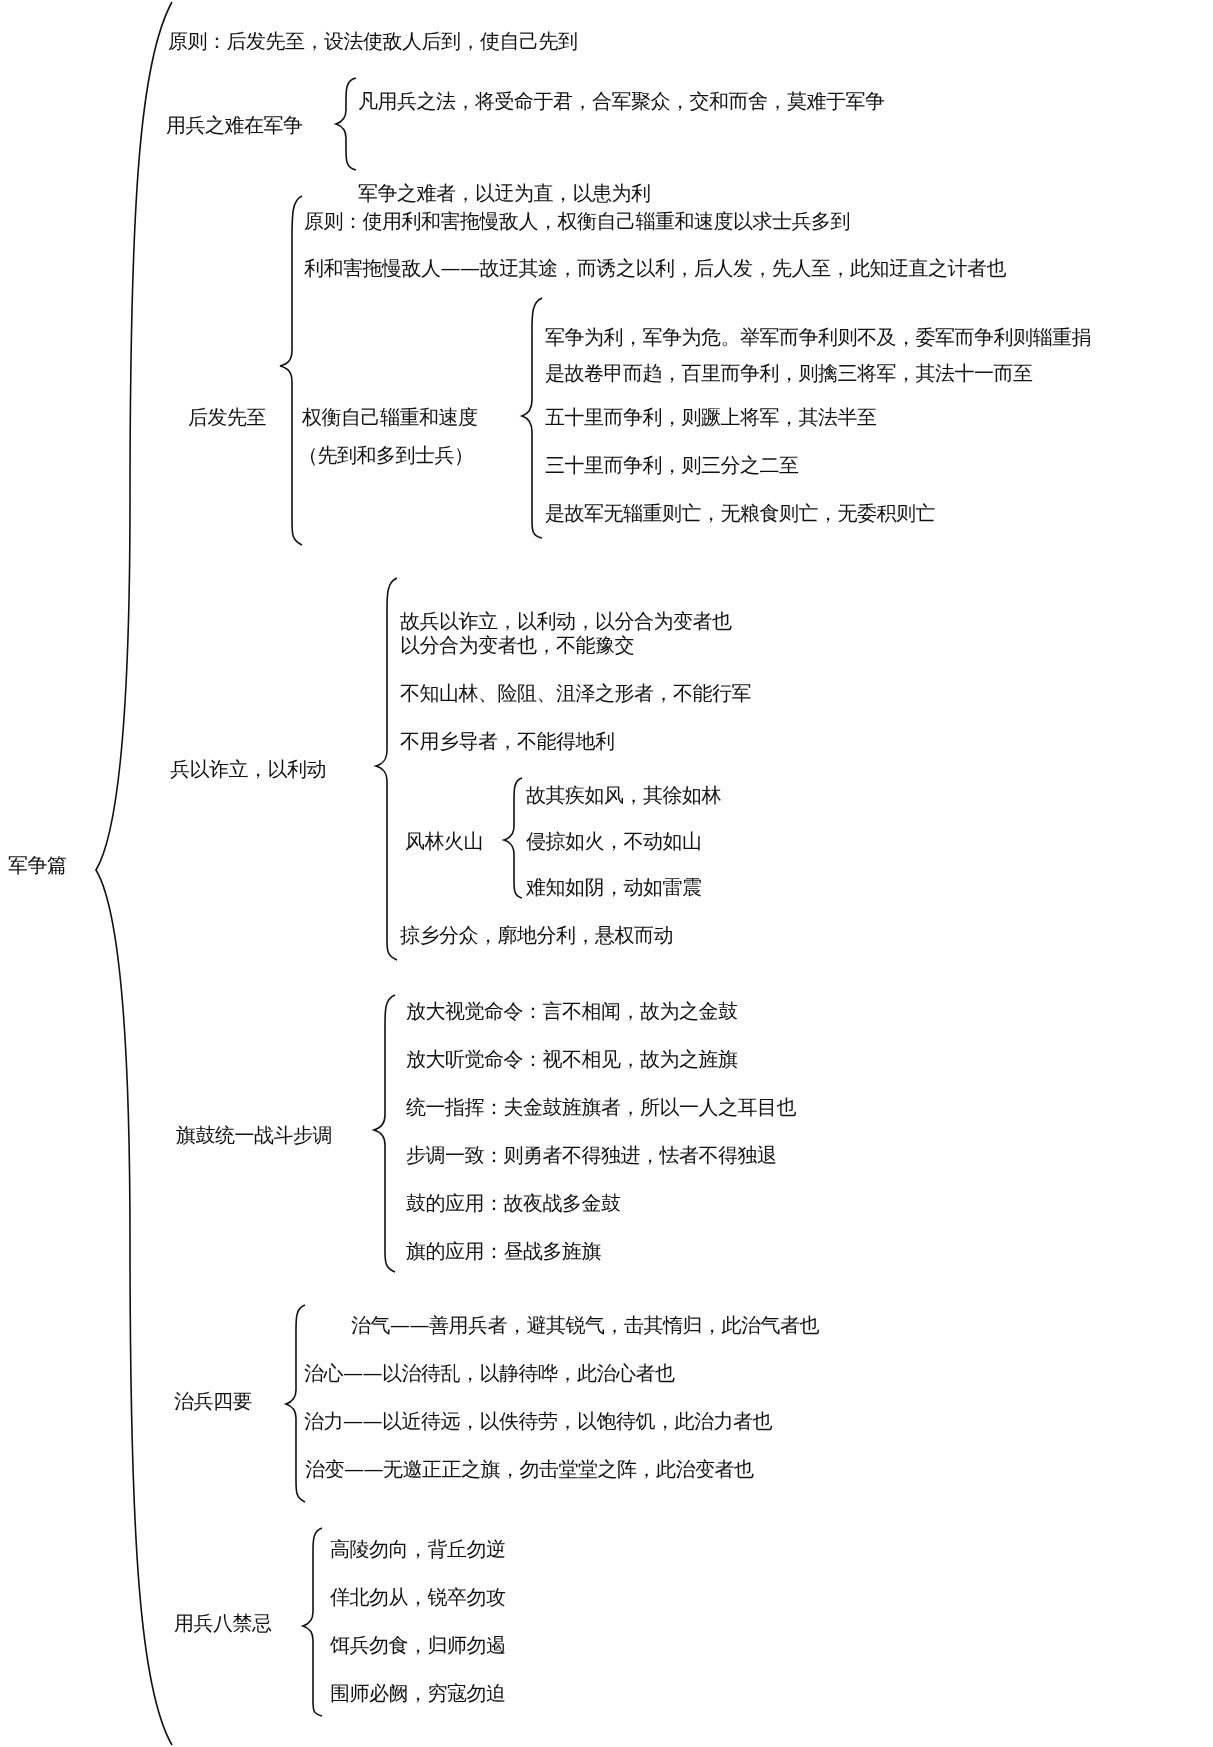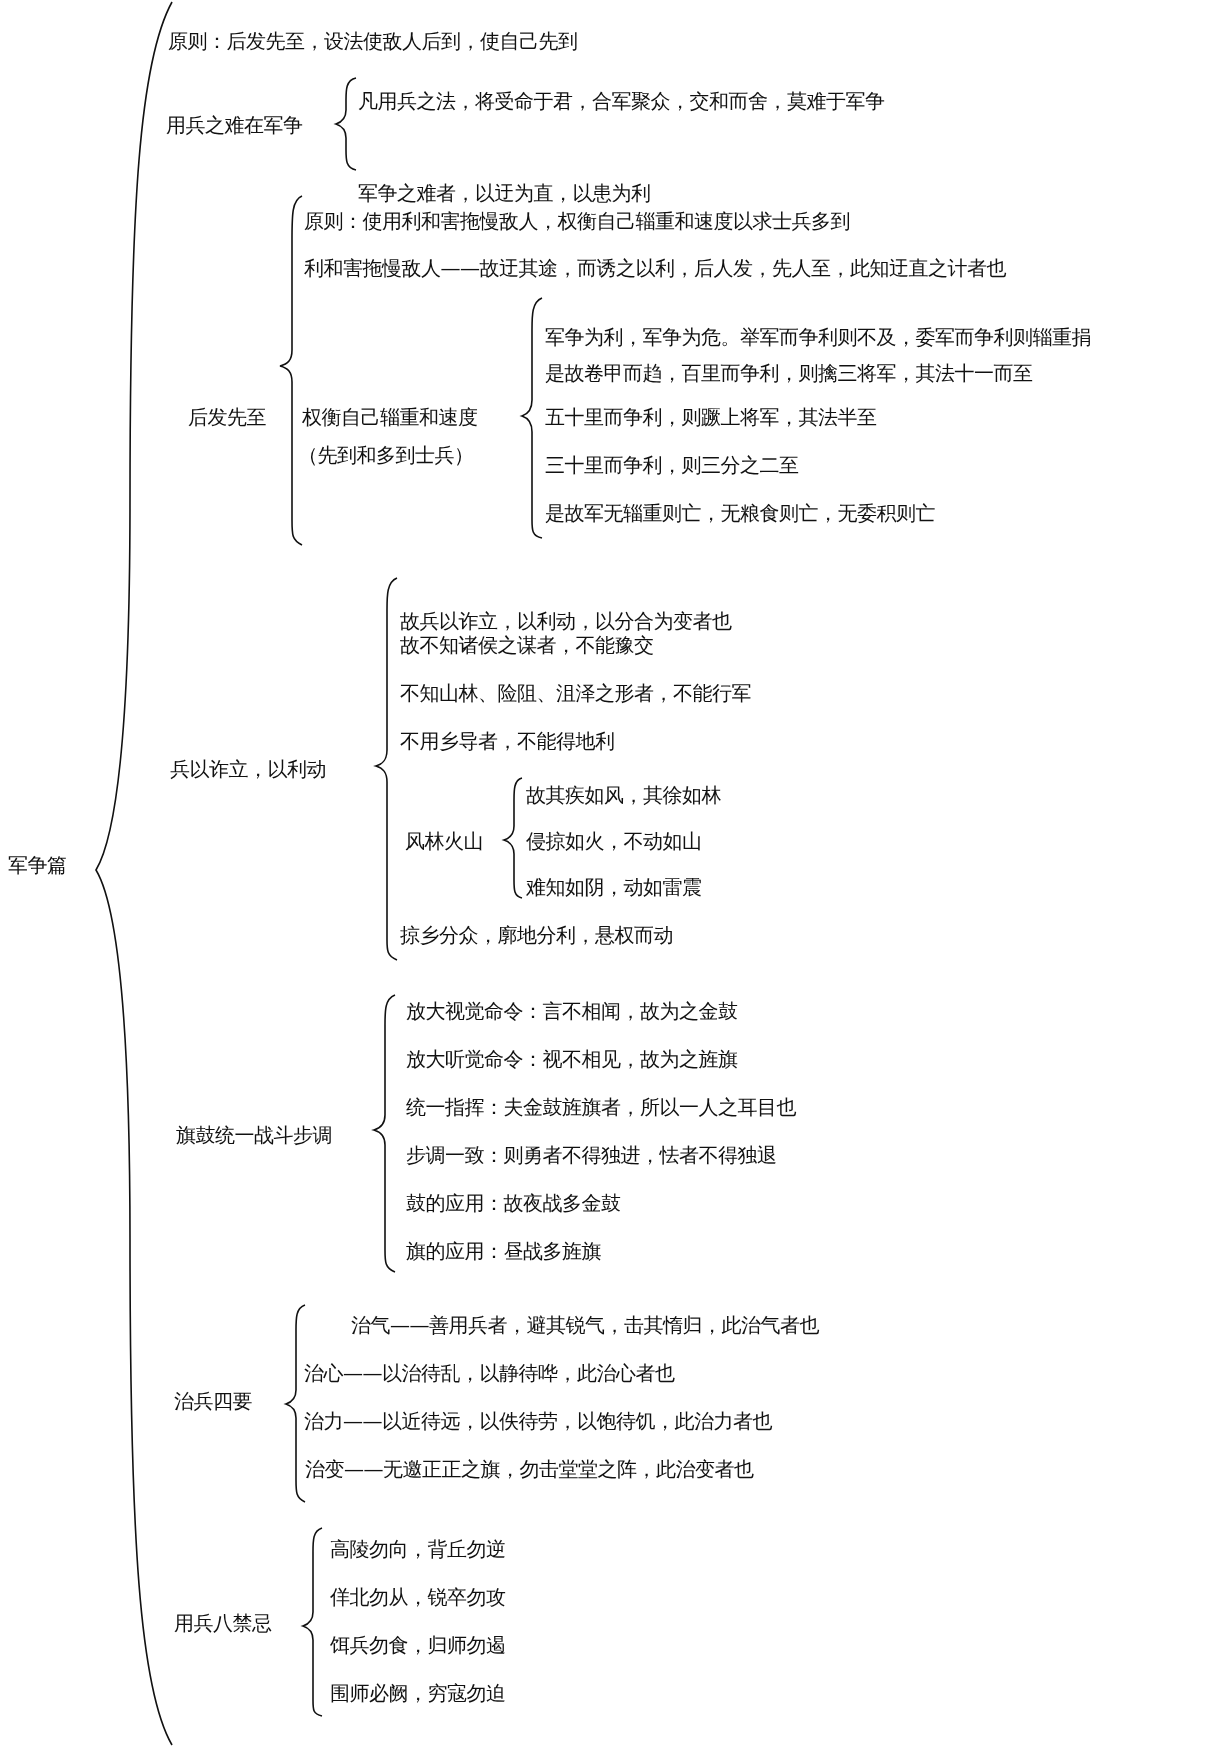--- a/index.html
+++ b/index.html
@@ -47,21 +47,21 @@
 <div class="t" style="left:302px; top:402px;">权衡自己辎重和速度</div>
 <div class="t" style="left:298px; top:440px;">（先到和多到士兵）</div>
 <div class="t" style="left:545px; top:322px;">军争为利，军争为危。举军而争利则不及，委军而争利则辎重捐</div>
 <div class="t" style="left:545px; top:358px;">是故卷甲而趋，百里而争利，则擒三将军，其法十一而至</div>
 <div class="t" style="left:545px; top:402px;">五十里而争利，则蹶上将军，其法半至</div>
 <div class="t" style="left:545px; top:450px;">三十里而争利，则三分之二至</div>
 <div class="t" style="left:545px; top:498px;">是故军无辎重则亡，无粮食则亡，无委积则亡</div>
 
 <div class="t" style="left:170px; top:754px;">兵以诈立，以利动</div>
 <div class="t" style="left:400px; top:606px;">故兵以诈立，以利动，以分合为变者也</div>
-<div class="t" style="left:400px; top:630px;">故不知诸侯之谋者，不能豫交</div>
+<div class="t" style="left:400px; top:630px;">以分合为变者也，不能豫交</div>
 <div class="t" style="left:400px; top:678px;">不知山林、险阻、沮泽之形者，不能行军</div>
 <div class="t" style="left:400px; top:726px;">不用乡导者，不能得地利</div>
 <div class="t" style="left:405px; top:826px;">风林火山</div>
 <div class="t" style="left:526px; top:780px;">故其疾如风，其徐如林</div>
 <div class="t" style="left:526px; top:826px;">侵掠如火，不动如山</div>
 <div class="t" style="left:526px; top:872px;">难知如阴，动如雷震</div>
 <div class="t" style="left:400px; top:920px;">掠乡分众，廓地分利，悬权而动</div>
 
 <div class="t" style="left:176px; top:1120px;">旗鼓统一战斗步调</div>
 <div class="t" style="left:406px; top:996px;">放大视觉命令：言不相闻，故为之金鼓</div>

